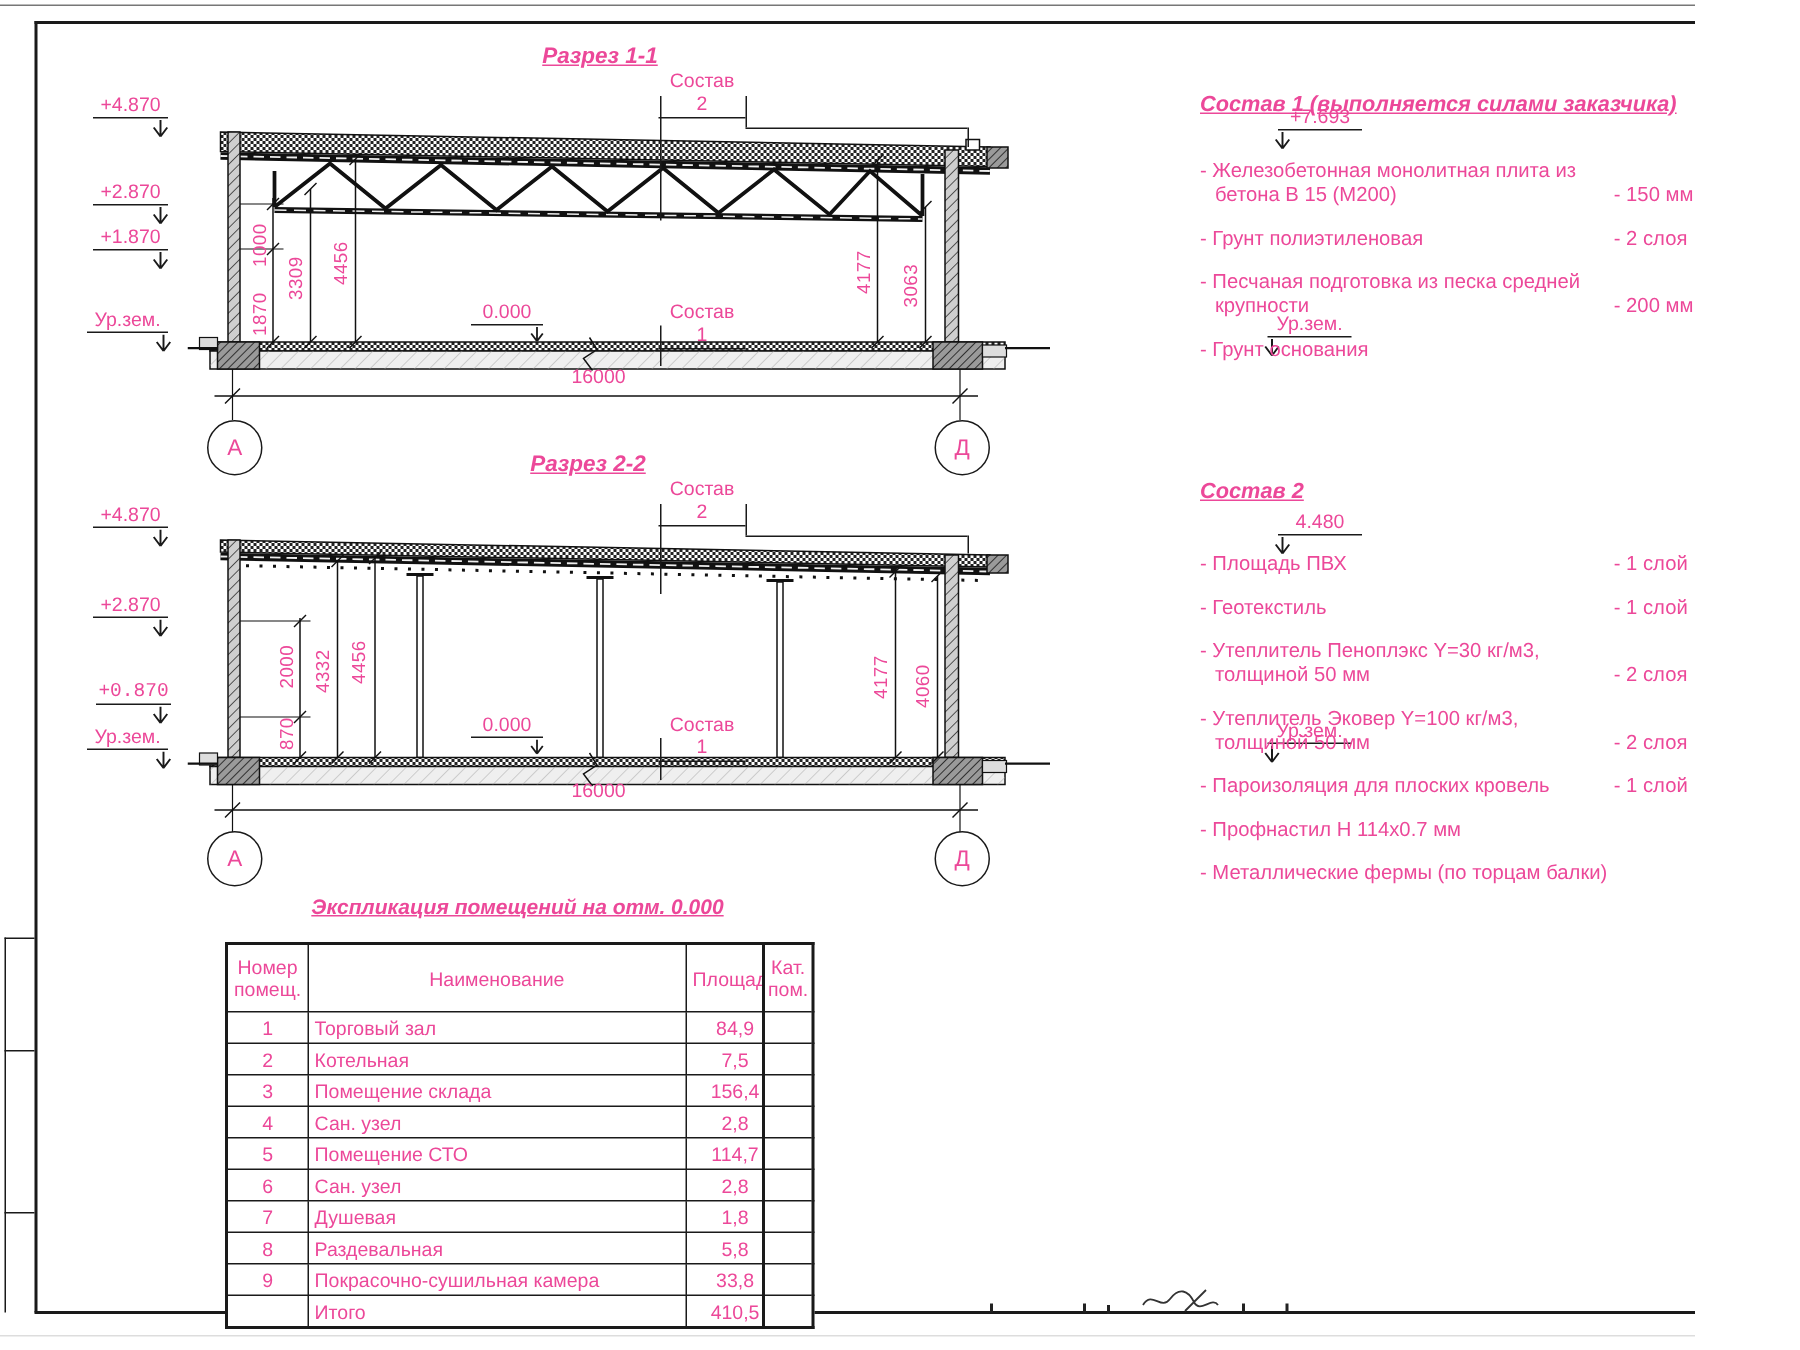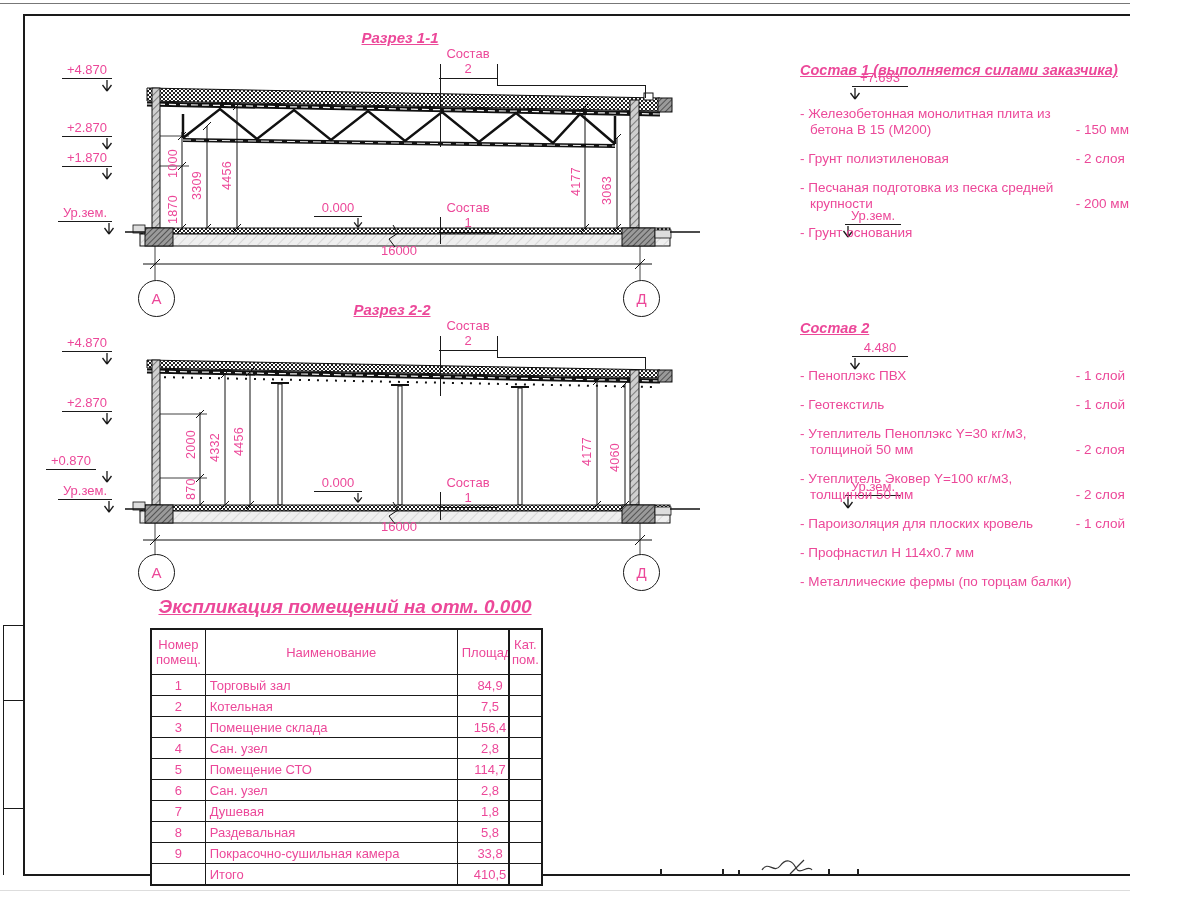--- a/index.html
+++ b/index.html
@@ -257,21 +257,21 @@
   <div class="vline" style="left:645px;top:357px;height:12px;"></div>
 
   <div class="elev" style="left:62px;top:335px;"><span>+4.870</span></div>
   <svg class="abs" style="left:100px;top:353px;" width="14" height="14" viewBox="0 0 14 14">
       <path d="M7 0 L7 11 M7 11 L2.5 5 M7 11 L11.5 5" stroke="#1a1a1a" fill="none" stroke-width="1.3"></path>
     </svg>
   <div class="elev" style="left:62px;top:395px;"><span>+2.870</span></div>
   <svg class="abs" style="left:100px;top:413px;" width="14" height="14" viewBox="0 0 14 14">
       <path d="M7 0 L7 11 M7 11 L2.5 5 M7 11 L11.5 5" stroke="#1a1a1a" fill="none" stroke-width="1.3"></path>
     </svg>
-  <div class="elev" style="left:46px;top:453px;"><span>+0.870</span></div>
+  <div class="elev" style="left:64px;top:453px;font-family:Liberation Mono, monospace;"><span>+0.870</span></div>
   <svg class="abs" style="left:100px;top:471px;" width="14" height="14" viewBox="0 0 14 14">
       <path d="M7 0 L7 11 M7 11 L2.5 5 M7 11 L11.5 5" stroke="#1a1a1a" fill="none" stroke-width="1.3"></path>
     </svg>
   <div class="elev" style="left:58px;top:483px;width:54px;"><span>Ур.зем.</span></div>
   <svg class="abs" style="left:102px;top:501px;" width="14" height="14" viewBox="0 0 14 14">
       <path d="M7 0 L7 11 M7 11 L2.5 5 M7 11 L11.5 5" stroke="#1a1a1a" fill="none" stroke-width="1.3"></path>
     </svg>
 
   <div class="elev" style="left:852px;top:340px;width:56px;"><span>4.480</span></div>
   <svg class="abs" style="left:848px;top:358px;" width="14" height="14" viewBox="0 0 14 14">
@@ -319,21 +319,21 @@
     </div>
     <div class="mat-item">
       <div class="mat-name">- Грунт основания</div>
       <div class="mat-qty"></div>
     </div>
   </div>
 
   <div class="panel" style="left:800px;top:320px;">
     <div class="panel-title" style="margin-bottom:32px;">Состав 2</div>
     <div class="mat-item">
-      <div class="mat-name">- Пеноплэкс ПВХ</div>
+      <div class="mat-name">- Площадь ПВХ</div>
       <div class="mat-qty">- 1 слой</div>
     </div>
     <div class="mat-item">
       <div class="mat-name">- Геотекстиль</div>
       <div class="mat-qty">- 1 слой</div>
     </div>
     <div class="mat-item">
       <div class="mat-name">- Утеплитель Пеноплэкс Y=30 кг/м3, толщиной 50 мм</div>
       <div class="mat-qty">- 2 слоя</div>
     </div>
@@ -348,21 +348,21 @@
     <div class="mat-item">
       <div class="mat-name">- Профнастил Н 114х0.7 мм</div>
       <div class="mat-qty"></div>
     </div>
     <div class="mat-item">
       <div class="mat-name">- Металлические фермы (по торцам балки)</div>
       <div class="mat-qty"></div>
     </div>
   </div>
 
-  <div class="sec-title" style="left:150px;top:596px;width:390px;font-size:19px;">Экспликация помещений на отм. 0.000</div>
+  <div class="sec-title" style="left:150px;top:596px;width:390px;font-size:14px;">Экспликация помещений на отм. 0.000</div>
 
   <table class="rooms" style="left:150px;top:628px;">
     <colgroup>
         <col style="width:36px">
         <col style="width:252px">
         <col style="width:60px">
       </colgroup>
     <tbody>
         <tr>
       <th>Номер помещ.</th>

